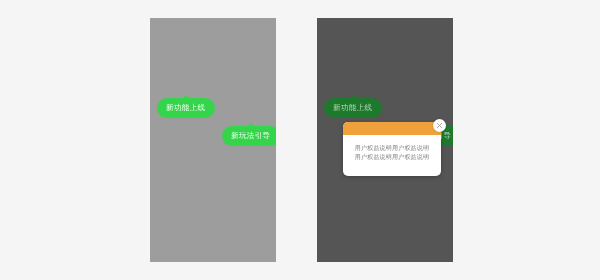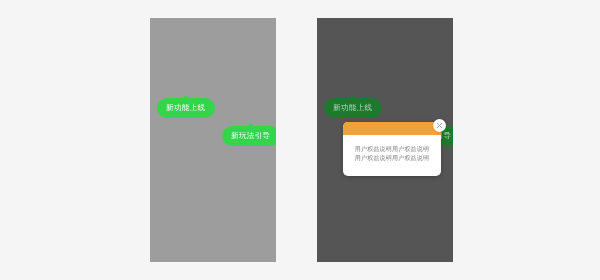--- a/index.html
+++ b/index.html
@@ -14,20 +14,21 @@
     overflow: hidden;
     position: relative;
   }
 
   .canvas {
     position: absolute;
     left: 0;
     top: 0;
     width: 524px;
     height: 280px;
+    font-family: Liberation Serif, serif;
   }
 
   
   .phone {
     position: absolute;
     overflow: hidden;
   }
   .phone-left {
     left: 150px;
     top: 18px;

